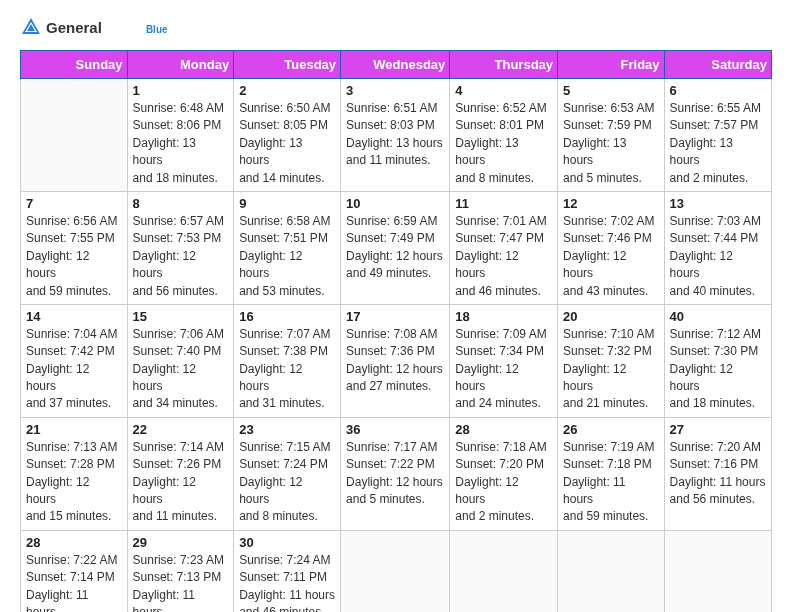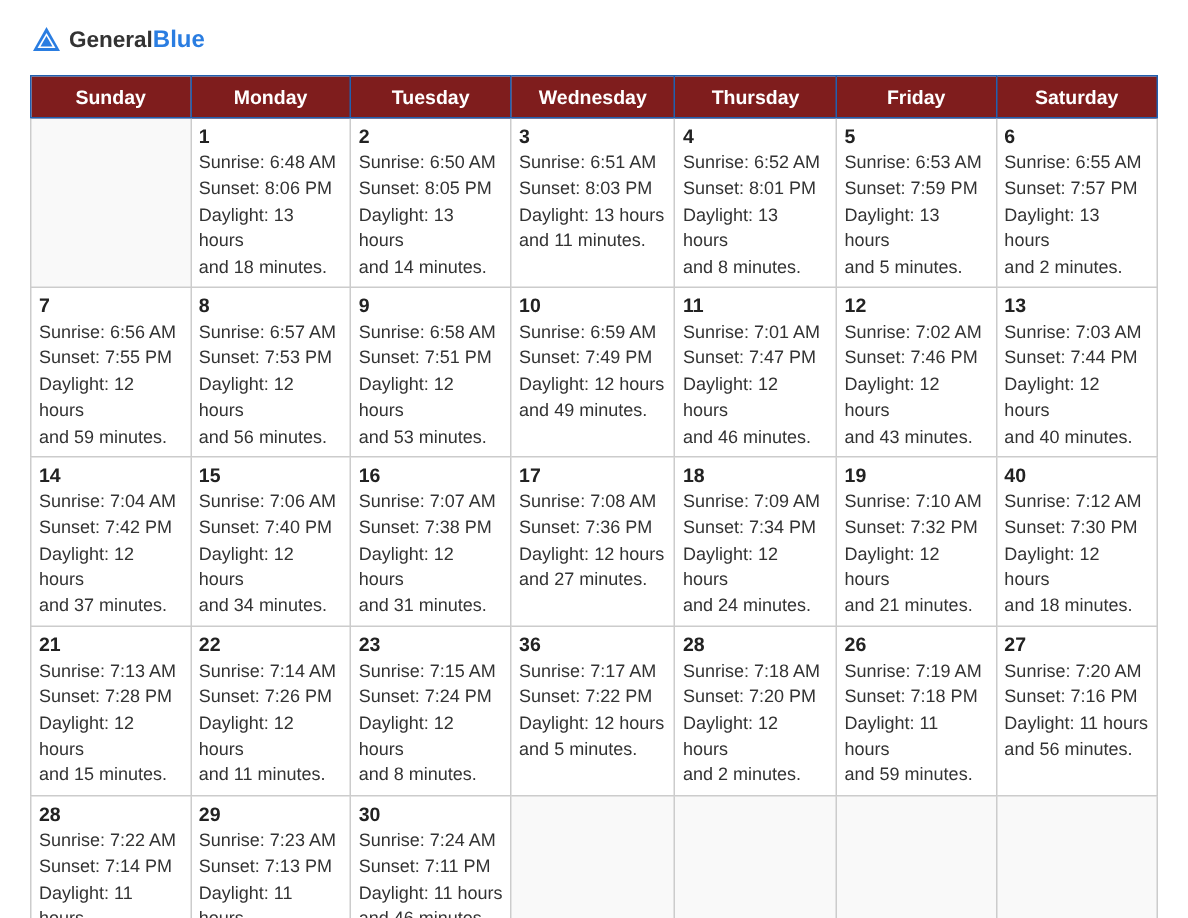--- a/index.html
+++ b/index.html
@@ -28,24 +28,25 @@
       align-items: center;
       gap: 4px;
     }
     .logo-text-general {
       font-size: 15px;
       font-weight: bold;
       color: #333;
       line-height: 1;
     }
     .logo-text-blue {
-      font-size: 16px;
+      font-size: 10px;
       font-weight: bold;
       color: #2a7de1;
       line-height: 1;
+      padding-left: 44px;
     }
     .logo-icon {
       width: 22px;
       height: 22px;
     }
     .title-block {
       text-align: right;
     }
     .title-month {
       font-size: 32px;
@@ -57,26 +58,26 @@
       font-size: 15px;
       color: #444;
       margin-top: 2px;
     }
     .calendar-table {
       width: 100%;
       border-collapse: collapse;
       border: 1px solid #bbb;
     }
     .calendar-table th {
-      background: #7f1d1d;
+      background: #d946ef;
       color: #fff;
       font-size: 13px;
       font-weight: bold;
       padding: 6px 4px;
-      text-align: center;
+      text-align: right;
       border: 1px solid #2060b0;
     }
     .calendar-table td {
       vertical-align: top;
       border: 1px solid #ccc;
       padding: 4px 5px;
       min-height: 80px;
       width: 113px;
     }
     .day-num {
@@ -199,21 +200,21 @@
           </td>
           <td>
             <div class="day-num">17</div>
             <div class="day-info">Sunrise: 7:08 AM<br>Sunset: 7:36 PM<br>Daylight: 12 hours<br>and 27 minutes.</div>
           </td>
           <td>
             <div class="day-num">18</div>
             <div class="day-info">Sunrise: 7:09 AM<br>Sunset: 7:34 PM<br>Daylight: 12 hours<br>and 24 minutes.</div>
           </td>
           <td>
-            <div class="day-num">19</div>
+            <div class="day-num">20</div>
             <div class="day-info">Sunrise: 7:10 AM<br>Sunset: 7:32 PM<br>Daylight: 12 hours<br>and 21 minutes.</div>
           </td>
           <td>
             <div class="day-num">40</div>
             <div class="day-info">Sunrise: 7:12 AM<br>Sunset: 7:30 PM<br>Daylight: 12 hours<br>and 18 minutes.</div>
           </td>
         </tr>
         <tr>
           <td>
             <div class="day-num">21</div>

